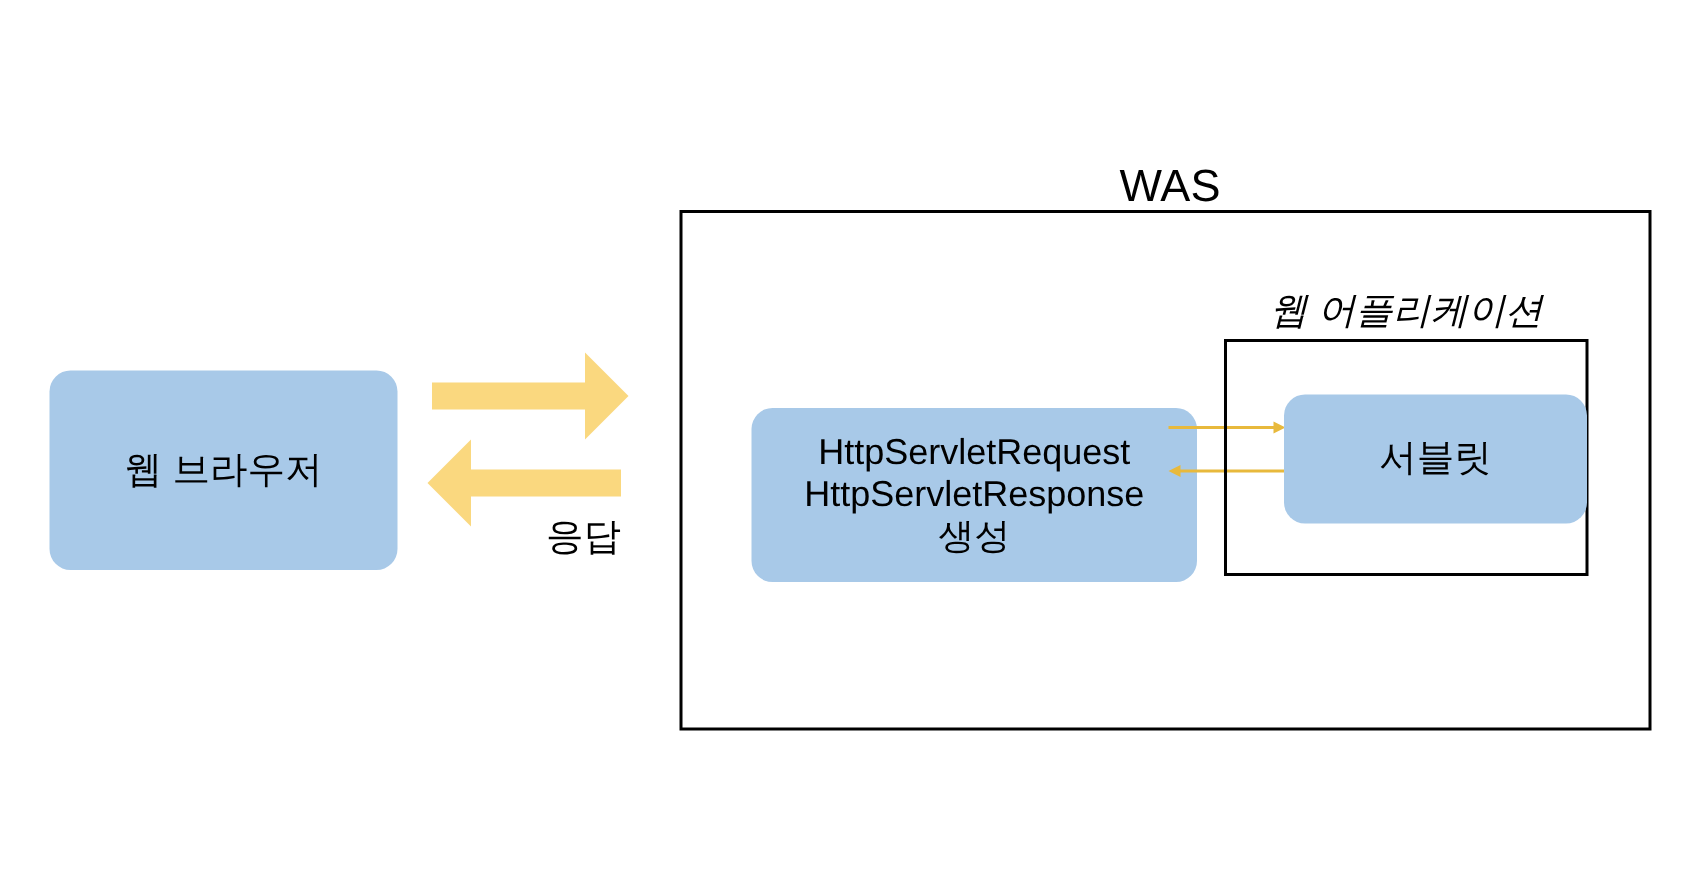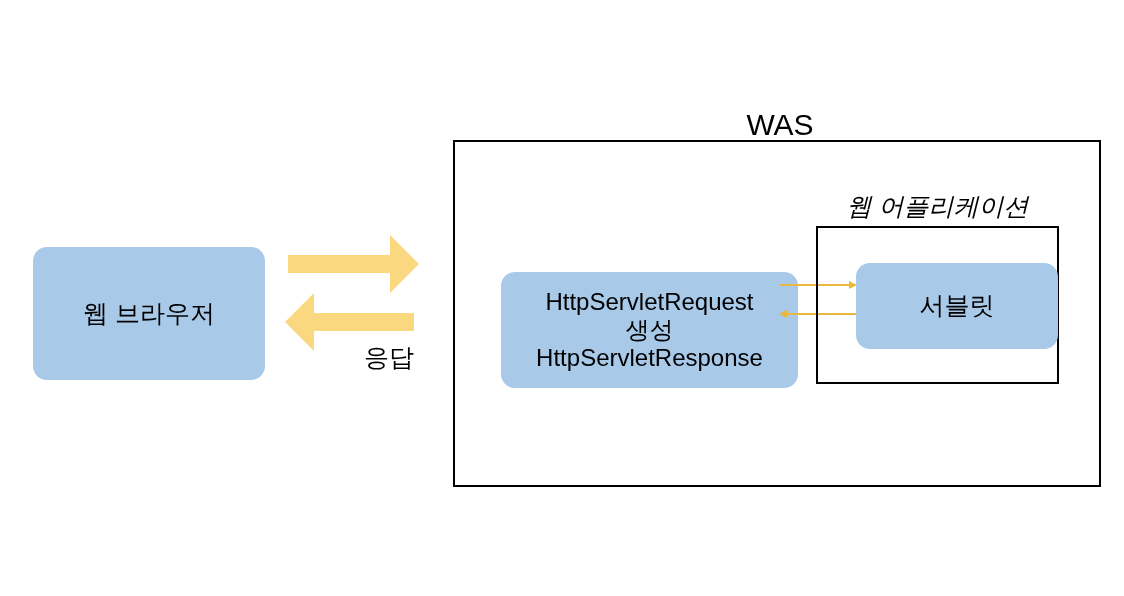--- a/index.html
+++ b/index.html
@@ -151,22 +151,22 @@
   </div>
   <div class="caption" id="response-label">응답</div>
 
   <div class="caption" id="was-title">WAS</div>
 
   <div class="outline-box" id="was-outer-box"></div>
 
   <div class="blue-box" id="httpservlet-box">
     <div>
       <div>HttpServletRequest</div>
+      <div>HttpServletResponse</div>
       <div>생성</div>
-      <div>HttpServletResponse</div>
     </div>
   </div>
 
   <div class="thin-arrow right" id="servlet-in-arrow">
     <div class="shaft"></div>
     <div class="head"></div>
   </div>
   <div class="thin-arrow left" id="servlet-out-arrow">
     <div class="shaft"></div>
     <div class="head"></div>

